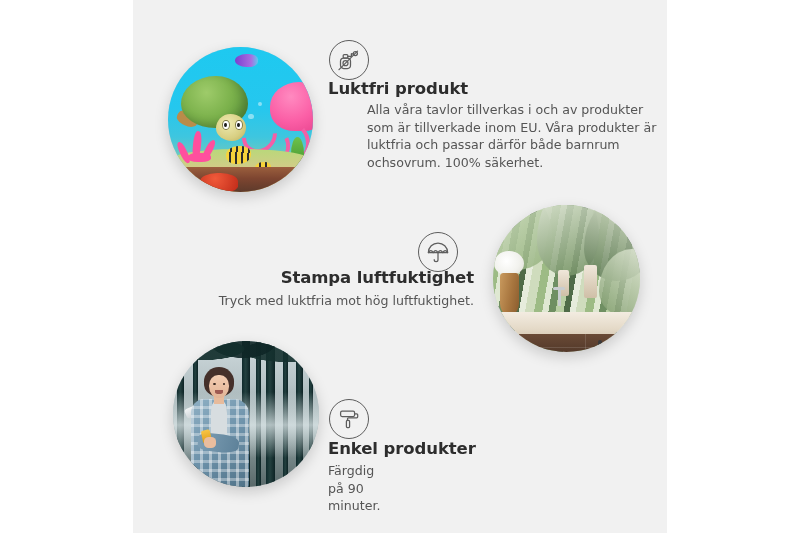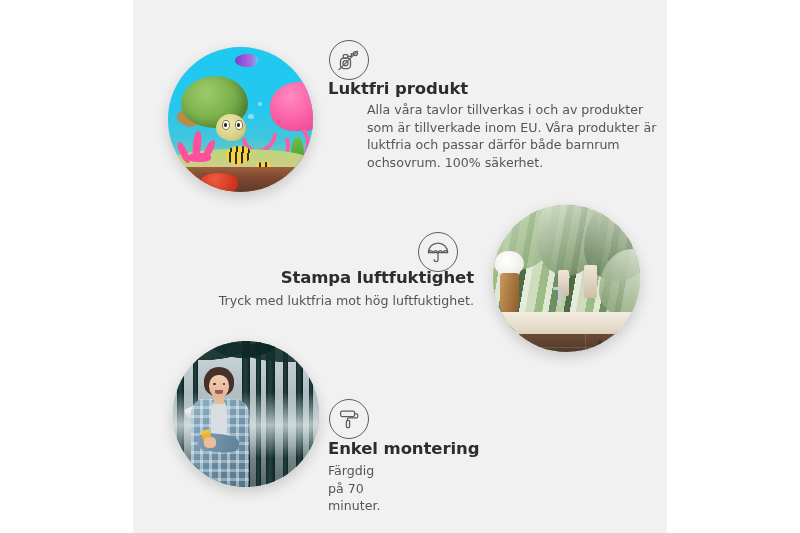--- a/index.html
+++ b/index.html
@@ -429,18 +429,18 @@
       </div>
 
       <div class="icon-badge" id="f3-icon">
         <svg width="26" height="26" viewBox="0 0 26 26" fill="none" stroke="#5d5d5d" stroke-width="1.25" stroke-linecap="round" stroke-linejoin="round">
           <rect x="4.6" y="5.2" width="14" height="5.4" rx="1.5"></rect>
           <path d="M18.6 7.9h2.1a1 1 0 0 1 1 1v1.9a1 1 0 0 1-1 1h-8.2a1 1 0 0 0-1 1v1.6"></path>
           <rect x="10.4" y="14.4" width="3.2" height="7.2" rx="1"></rect>
         </svg>
       </div>
 
-      <div class="heading" id="f3-head">Enkel montering</div>
-      <div class="body-text" id="f3-body">Färgdig på 70 minuter.</div>
+      <div class="heading" id="f3-head">Enkel produkter</div>
+      <div class="body-text" id="f3-body">Färgdig på 90 minuter.</div>
     </div>
 
   </div>
 </div>
 
 </body></html>

